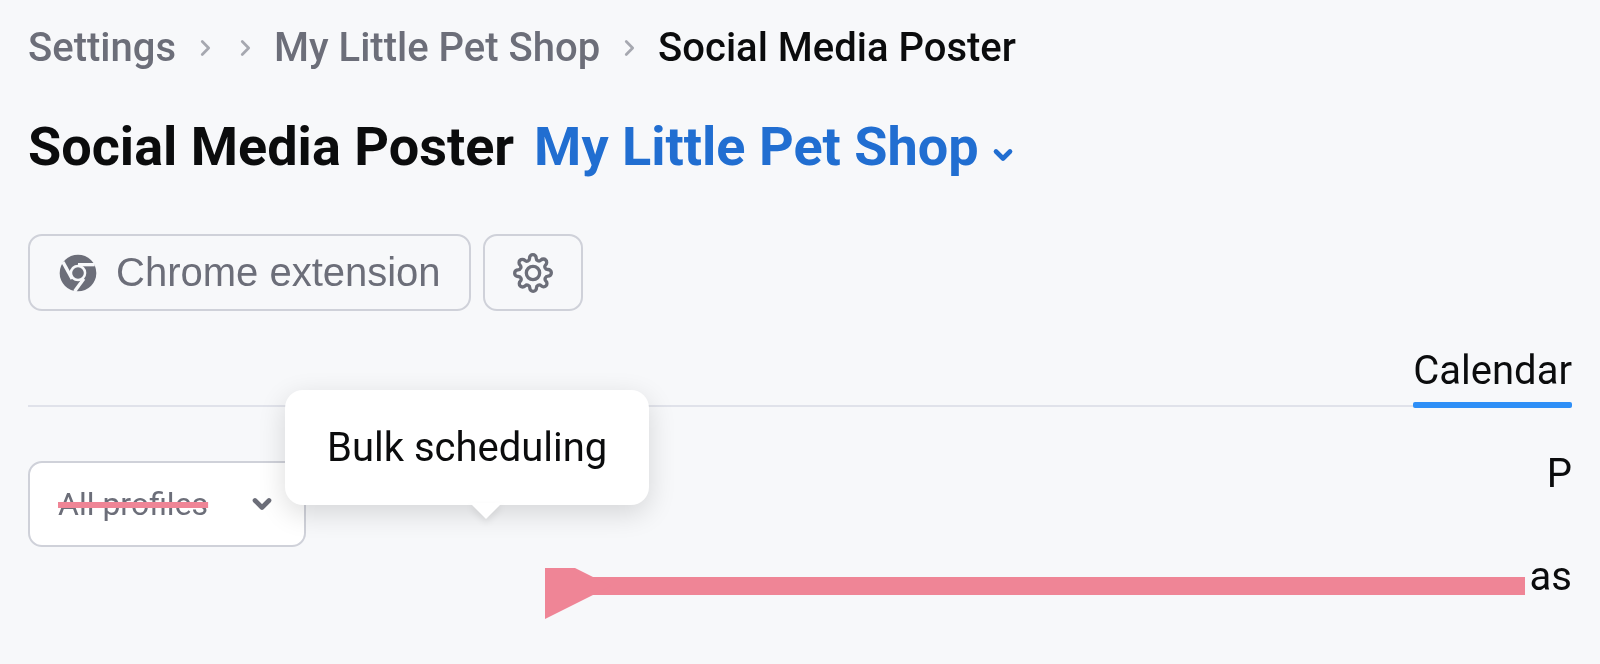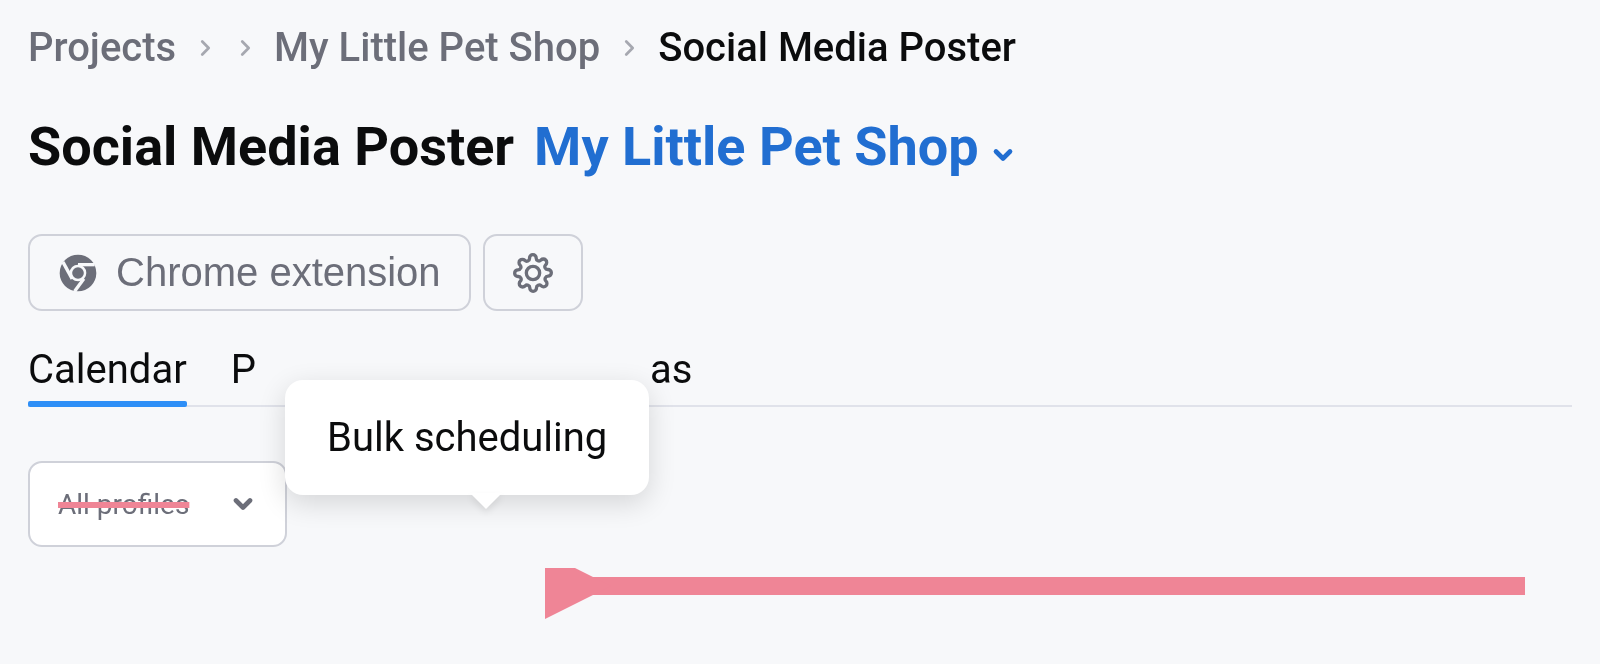--- a/index.html
+++ b/index.html
@@ -70,20 +70,21 @@
     .btn-secondary .ico svg { width: 40px; height: 40px; display: block; }
     .tabs-row {
       display: flex;
       align-items: flex-end;
       gap: 44px;
       border-bottom: 2px solid #e0e2ea;
       position: relative;
       font-size: 40px;
       color: #0b0c0d;
       height: 60px;
+      flex-direction: column;
     }
     .tab {
       padding-bottom: 12px;
       cursor: pointer;
       position: relative;
     }
     .tab.active::after {
       content: "";
       position: absolute;
       left: 0;
@@ -139,37 +140,37 @@
     .bulk-btn svg { width: 44px; height: 44px; display: block; }
     .profiles-picker {
       display: inline-flex;
       align-items: center;
       gap: 40px;
       border: 2px solid #cfd1d9;
       border-radius: 14px;
       background: #fff;
       padding: 0 28px;
       height: 86px;
-      font-size: 28px;
+      font-size: 32px;
       color: #6c6e79;
       cursor: pointer;
     }
     .profiles-picker svg { width: 28px; height: 28px; }
     .profiles-picker svg path { stroke: #6c6e79; stroke-width: 4; fill: none; stroke-linecap: round; stroke-linejoin: round; }
     .tooltip {
       position: absolute;
       background: #fff;
       border-radius: 18px;
       box-shadow: 0 8px 28px rgba(0,0,0,0.14);
       padding: 34px 42px;
       font-size: 40px;
       color: #0b0c0d;
       z-index: 20;
       left: 285px;
-      top: 380px;
+      top: 390px;
     }
     .tooltip::after {
       content: "";
       position: absolute;
       bottom: -14px;
       left: 185px;
       width: 0; height: 0;
       border-left: 16px solid transparent;
       border-right: 16px solid transparent;
       border-top: 16px solid #fff;
@@ -182,21 +183,21 @@
       z-index: 5;
       pointer-events: none;
     }
   </style>
 </head>
 <body>
 
 <div class="container">
 
   <nav class="breadcrumb">
-    <span class="breadcrumb-link">Projects</span>
+    <span class="breadcrumb-link">Settings</span>
     <span class="breadcrumb-sep">
         <svg viewBox="0 0 24 24">
           <path d="M9 5l7 7-7 7"></path>
         </svg>
       </span>
     <span class="breadcrumb-sep">
         <svg viewBox="0 0 24 24">
           <path d="M9 5l7 7-7 7"></path>
         </svg>
       </span>

